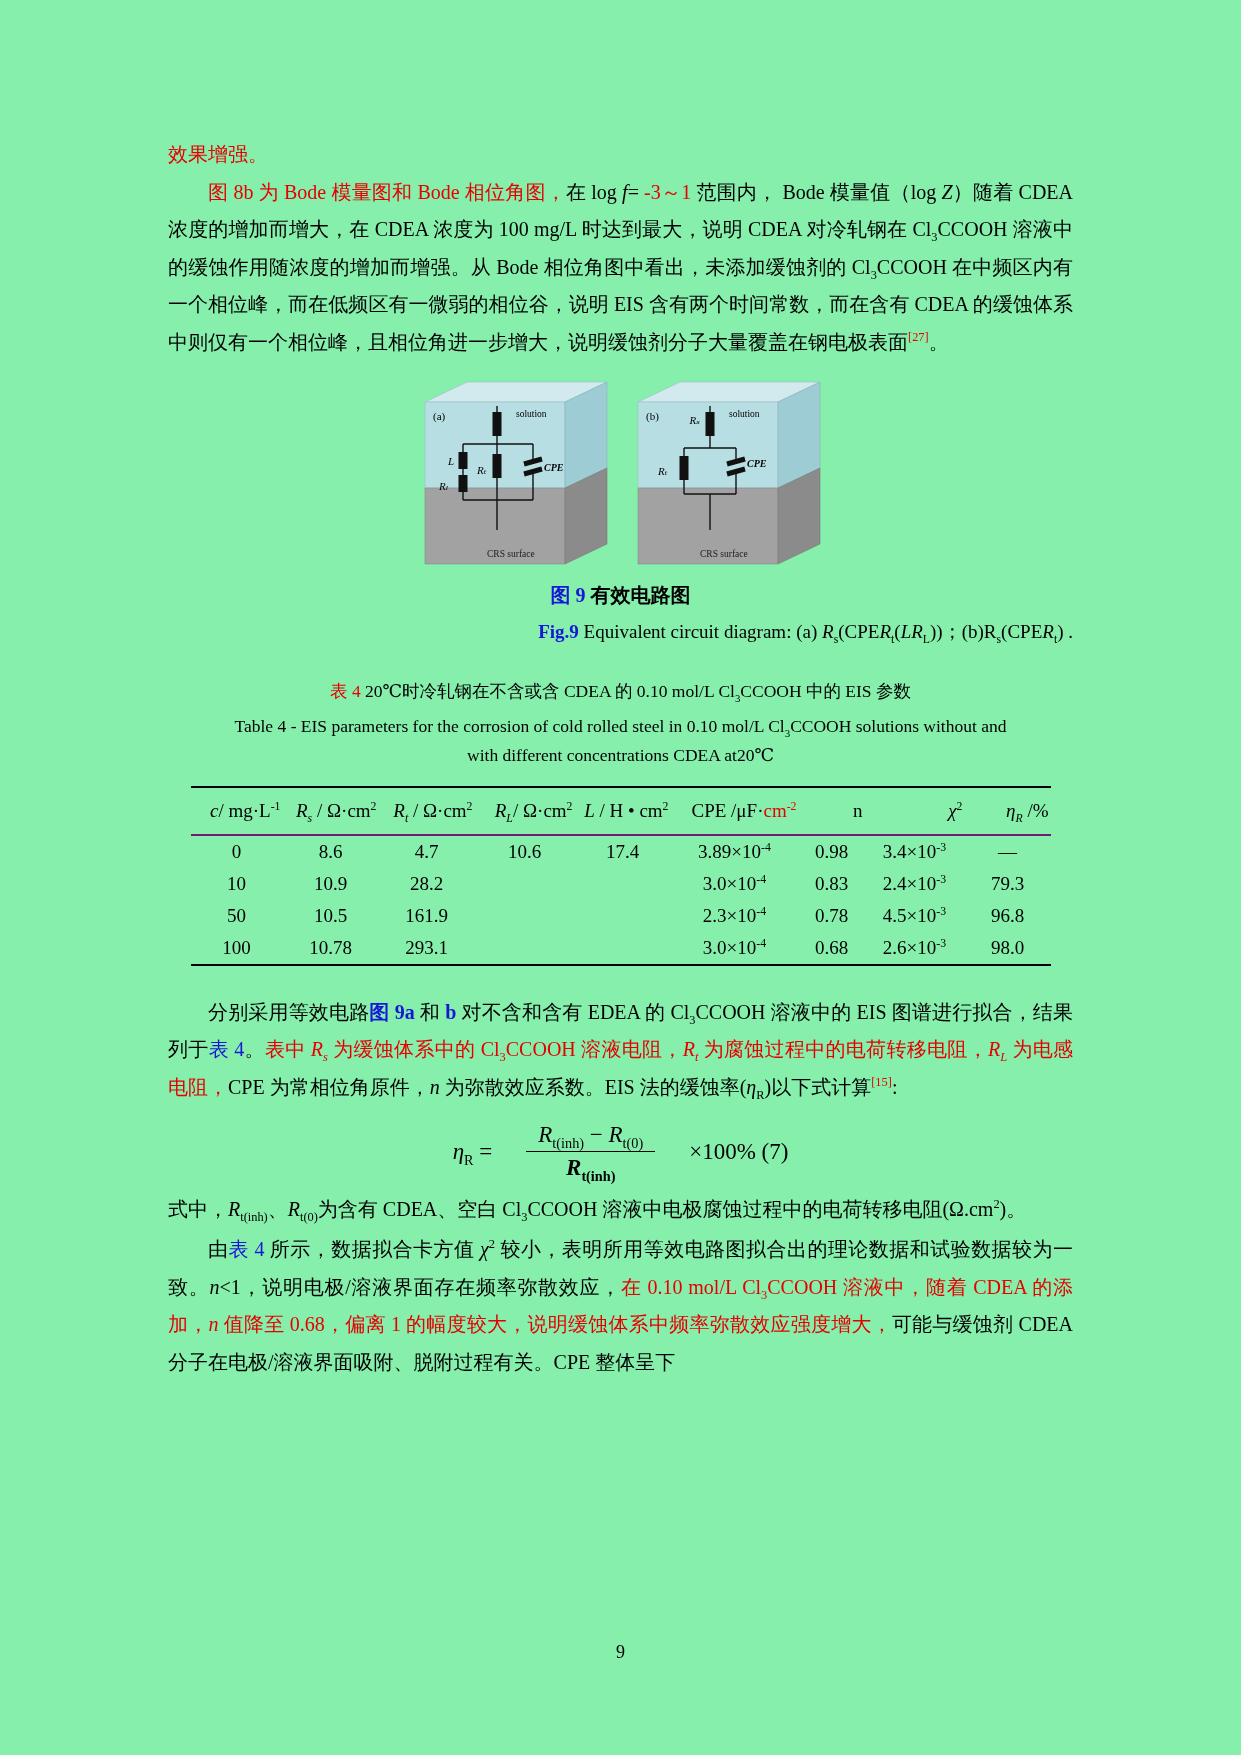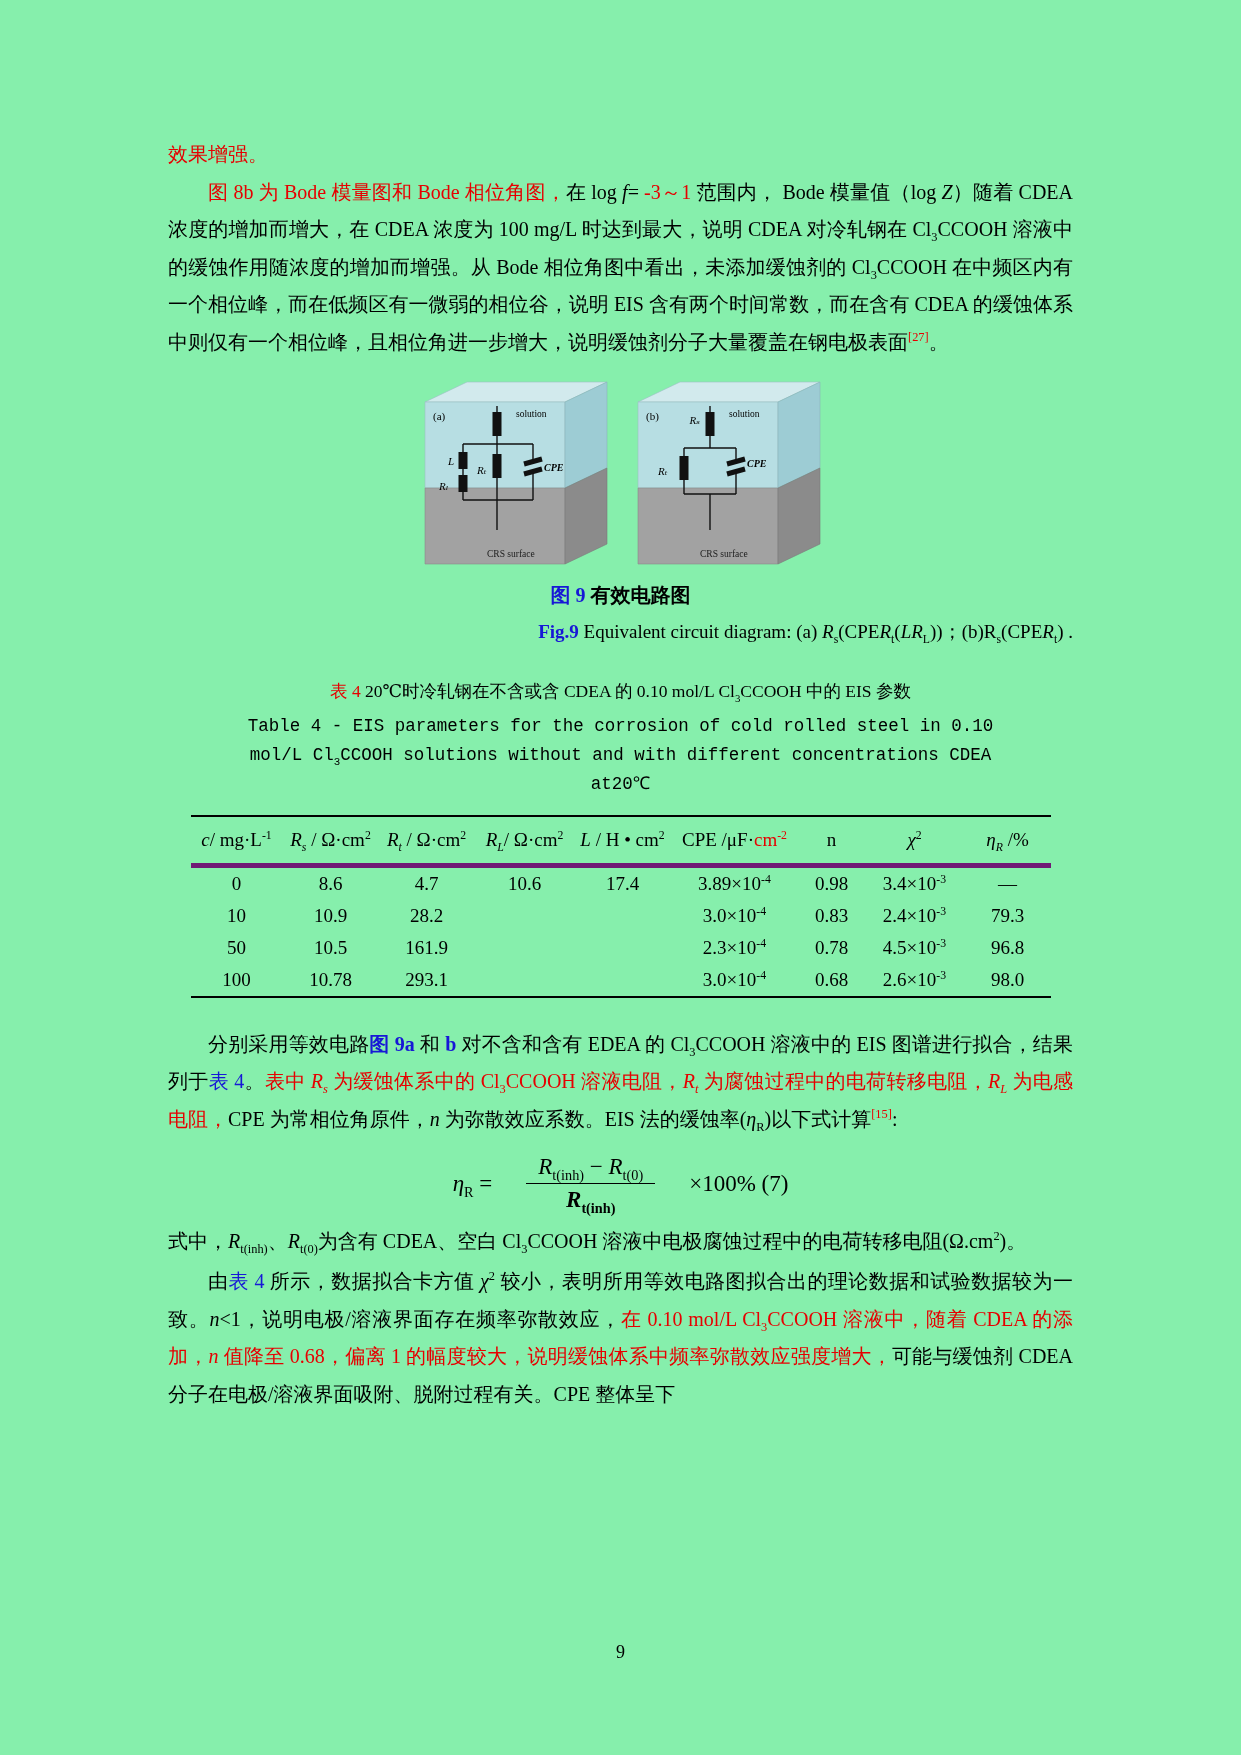--- a/index.html
+++ b/index.html
@@ -16,27 +16,27 @@
   .it { font-style:italic; }
   .bd { font-weight:bold; }
   .c-red { color:var(--red,#e00000); }
   .c-blue { color:var(--blue,#1717d6); }
 
   .figure { text-align:center; margin-top:10px; }
   .fig-svg text { font-family:"Liberation Serif","DejaVu Serif",serif; }
   .cap-cn { text-align:center; font-size:20px; margin-top:6px; }
   .cap-en { text-align:right; font-size:19px; margin-top:10px; }
   .tcap { text-align:center; font-size:17.5px; margin-top:32px; line-height:29px; }
-  .tcap-en { margin-top:6px; width:800px; margin-left:auto; margin-right:auto;font-family:Liberation Mono, monospace; }
+  .tcap-en { margin-top:6px; width:800px; margin-left:auto; margin-right:auto; }
 
   .eis-table {
     width:860px; margin:16px auto 0; border-collapse:collapse;
     font-size:19px; border-top:2px solid #000; border-bottom:2px solid #000;
   }
-  .eis-table thead th { font-weight:normal; border-bottom:5px solid #701a75; padding:12px 2px; text-align:center; }
+  .eis-table thead th { font-weight:normal; border-bottom:2px solid #701a75; padding:12px 2px; text-align:right; }
   .eis-table td { padding:5px 2px; text-align:center; }
 
   .mt { margin-top:28px; }
   .formula { display:flex; justify-content:center; align-items:center; font-size:23px; margin:16px 0 10px;gap:25px; }
   .frac { display:inline-flex; flex-direction:column; align-items:center; margin:0 9px;justify-content:center; }
   .frac .num { padding:0 12px 3px; border-bottom:1.6px solid #000; }
   .frac .den { padding-top:3px;font-weight:bold; }
   .para-where { margin-top:6px; }
   .para-chi { margin-top:2px; }
 

